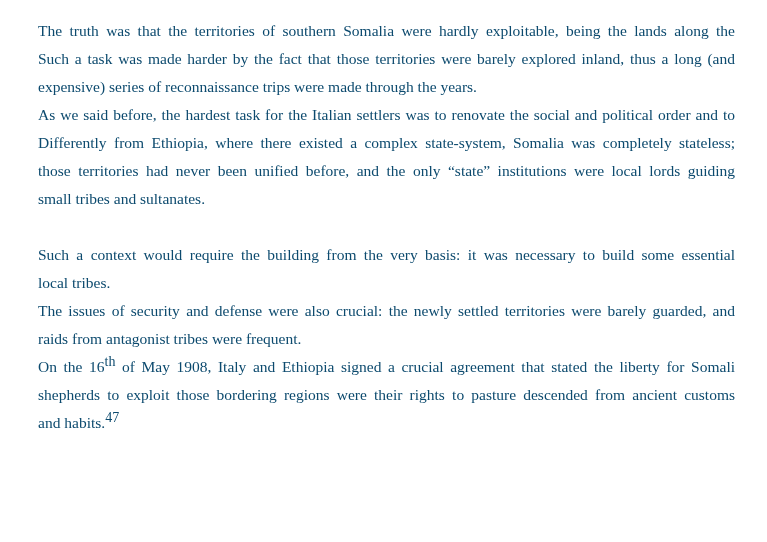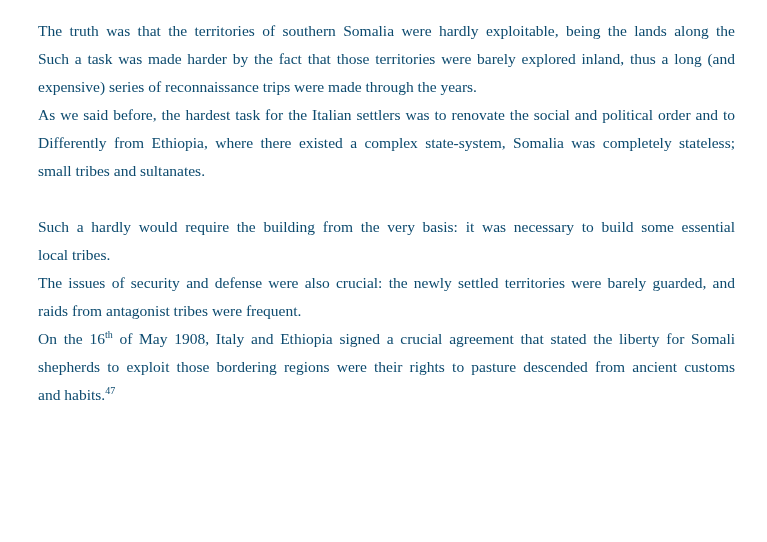--- a/index.html
+++ b/index.html
@@ -30,40 +30,41 @@
   }
   .line.justified {
     text-align: justify;
     text-align-last: justify;
     text-justify: inter-word;
   }
   .line.spacer {
     height: 28px;
   }
   sup.ss {
-    font-size: 10px;
+    font-size: 14px;
     line-height: 0;
     vertical-align: baseline;
     position: relative;
     top: -6px;
   }
 </style>
 </head>
 <body>
 
 <div class="page">
   <div class="textblock">
       <div class="line justified"><span>The truth was that the territories of southern Somalia were hardly exploitable, being the lands along the</span></div>
       <div class="line justified"><span>Such a task was made harder by the fact that those territories were barely explored inland, thus a long (and</span></div>
       <div class="line"><span>expensive) series of reconnaissance trips were made through the years.</span></div>
       <div class="line justified"><span>As we said before, the hardest task for the Italian settlers was to renovate the social and political order and to</span></div>
       <div class="line justified"><span>Differently from Ethiopia, where there existed a complex state-system, Somalia was completely stateless;</span></div>
+      <div class="line justified"><span>those territories had never been unified before, and the only “state” institutions were local lords guiding</span></div>
       <div class="line"><span>small tribes and sultanates.</span></div>
       <div class="line spacer"></div>
-      <div class="line justified"><span>Such a hardly would require the building from the very basis: it was necessary to build some essential</span></div>
+      <div class="line justified"><span>Such a context would require the building from the very basis: it was necessary to build some essential</span></div>
       <div class="line"><span>local tribes.</span></div>
       <div class="line justified"><span>The issues of security and defense were also crucial: the newly settled territories were barely guarded, and</span></div>
       <div class="line"><span>raids from antagonist tribes were frequent.</span></div>
       <div class="line justified"><span>On the 16</span><sup class="ss">th</sup><span> of May 1908, Italy and Ethiopia signed a crucial agreement that stated the liberty for Somali</span></div>
       <div class="line justified"><span>shepherds to exploit those bordering regions were their rights to pasture descended from ancient customs</span></div>
       <div class="line"><span>and habits.</span><sup class="ss">47</sup></div>
     </div>
 </div>
 
 </body></html>

